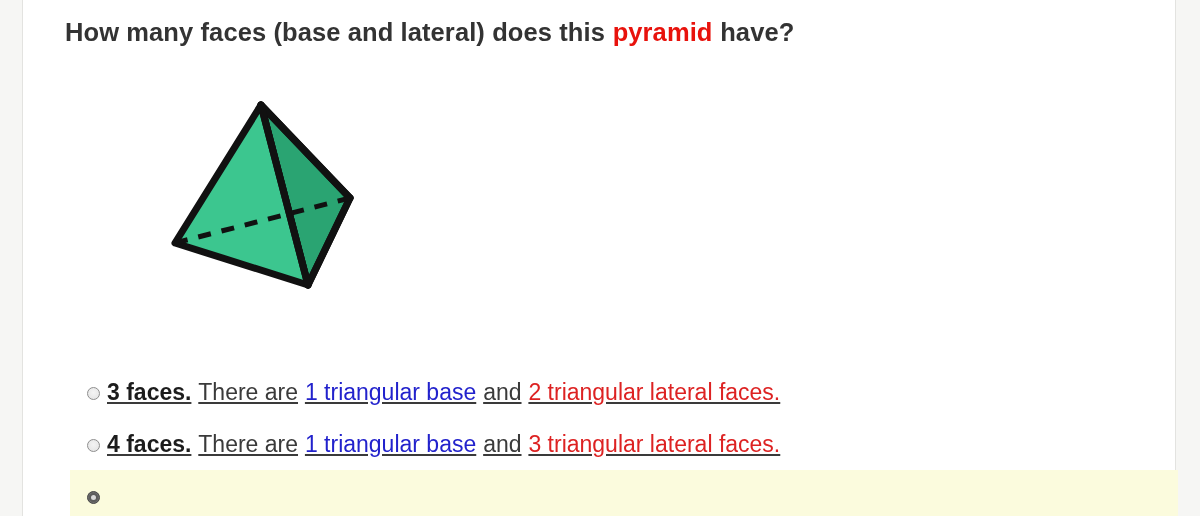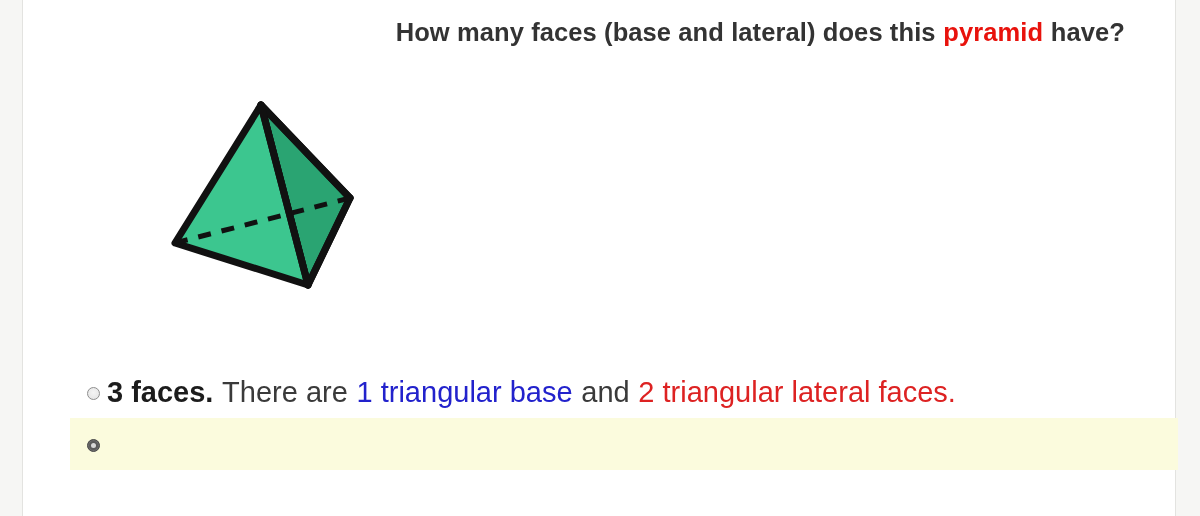--- a/index.html
+++ b/index.html
@@ -13,21 +13,20 @@
     font-family: "Liberation Sans", sans-serif;
     overflow: hidden;
     position: relative;
   }
   #page {
     position: absolute;
     left: 0; top: 0;
     width: 1200px;
     height: 376px;
     background: #f6f6f4;
-    text-align: right;
   }
   .side-band {
     position: absolute;
     top: 0;
     height: 516px;
     background: #f6f6f4;
   }
   .side-band.left  { left: 0;   width: 22px; border-right: 1px solid #e3e3e0; }
   .side-band.right { left: 1175px; width: 25px; border-left: 1px solid #e3e3e0; }
 
@@ -112,24 +111,25 @@
     top: 50%;
     width: 5px;
     height: 5px;
     margin-left: -2.5px;
     margin-top: -2.5px;
     border-radius: 50%;
     background: #d8d8d8;
   }
 
   .answer-text {
-    font-size: 29px;
+    font-size: 23px;
     color: #3a3a3a;
     white-space: nowrap;
     line-height: 1;
+    text-decoration: underline;
   }
   .answer-text .faces  { font-weight: bold; color: #1c1c1c; }
   .answer-text .base   { color: #2222cc; }
   .answer-text .lat    { color: #dd2222; }
   .answer-text .plain  { color: #3a3a3a; }
   .sp { display: inline-block; width: 0.30em; }
 </style>
 </head>
 <body>
 
@@ -161,20 +161,24 @@
       </svg>
     </div>
 
     <div id="answers">
 
       <div class="answer-row">
         <span class="radio off"></span>
         <span class="answer-text"><span class="faces">3 faces.</span><span class="sp"></span><span class="plain">There are</span><span class="sp"></span><span class="base">1 triangular base</span><span class="sp"></span><span class="plain">and</span><span class="sp"></span><span class="lat">2 triangular lateral faces.</span></span>
       </div>
 
+      <div class="answer-row">
+        <span class="radio off"></span>
+        <span class="answer-text"><span class="faces">4 faces.</span><span class="sp"></span><span class="plain">There are</span><span class="sp"></span><span class="base">1 triangular base</span><span class="sp"></span><span class="plain">and</span><span class="sp"></span><span class="lat">3 triangular lateral faces.</span></span>
+      </div>
 
       <div class="answer-row selected">
         <span class="radio on"></span>
       </div>
 
     </div>
 
   </div>
 </div>
 

